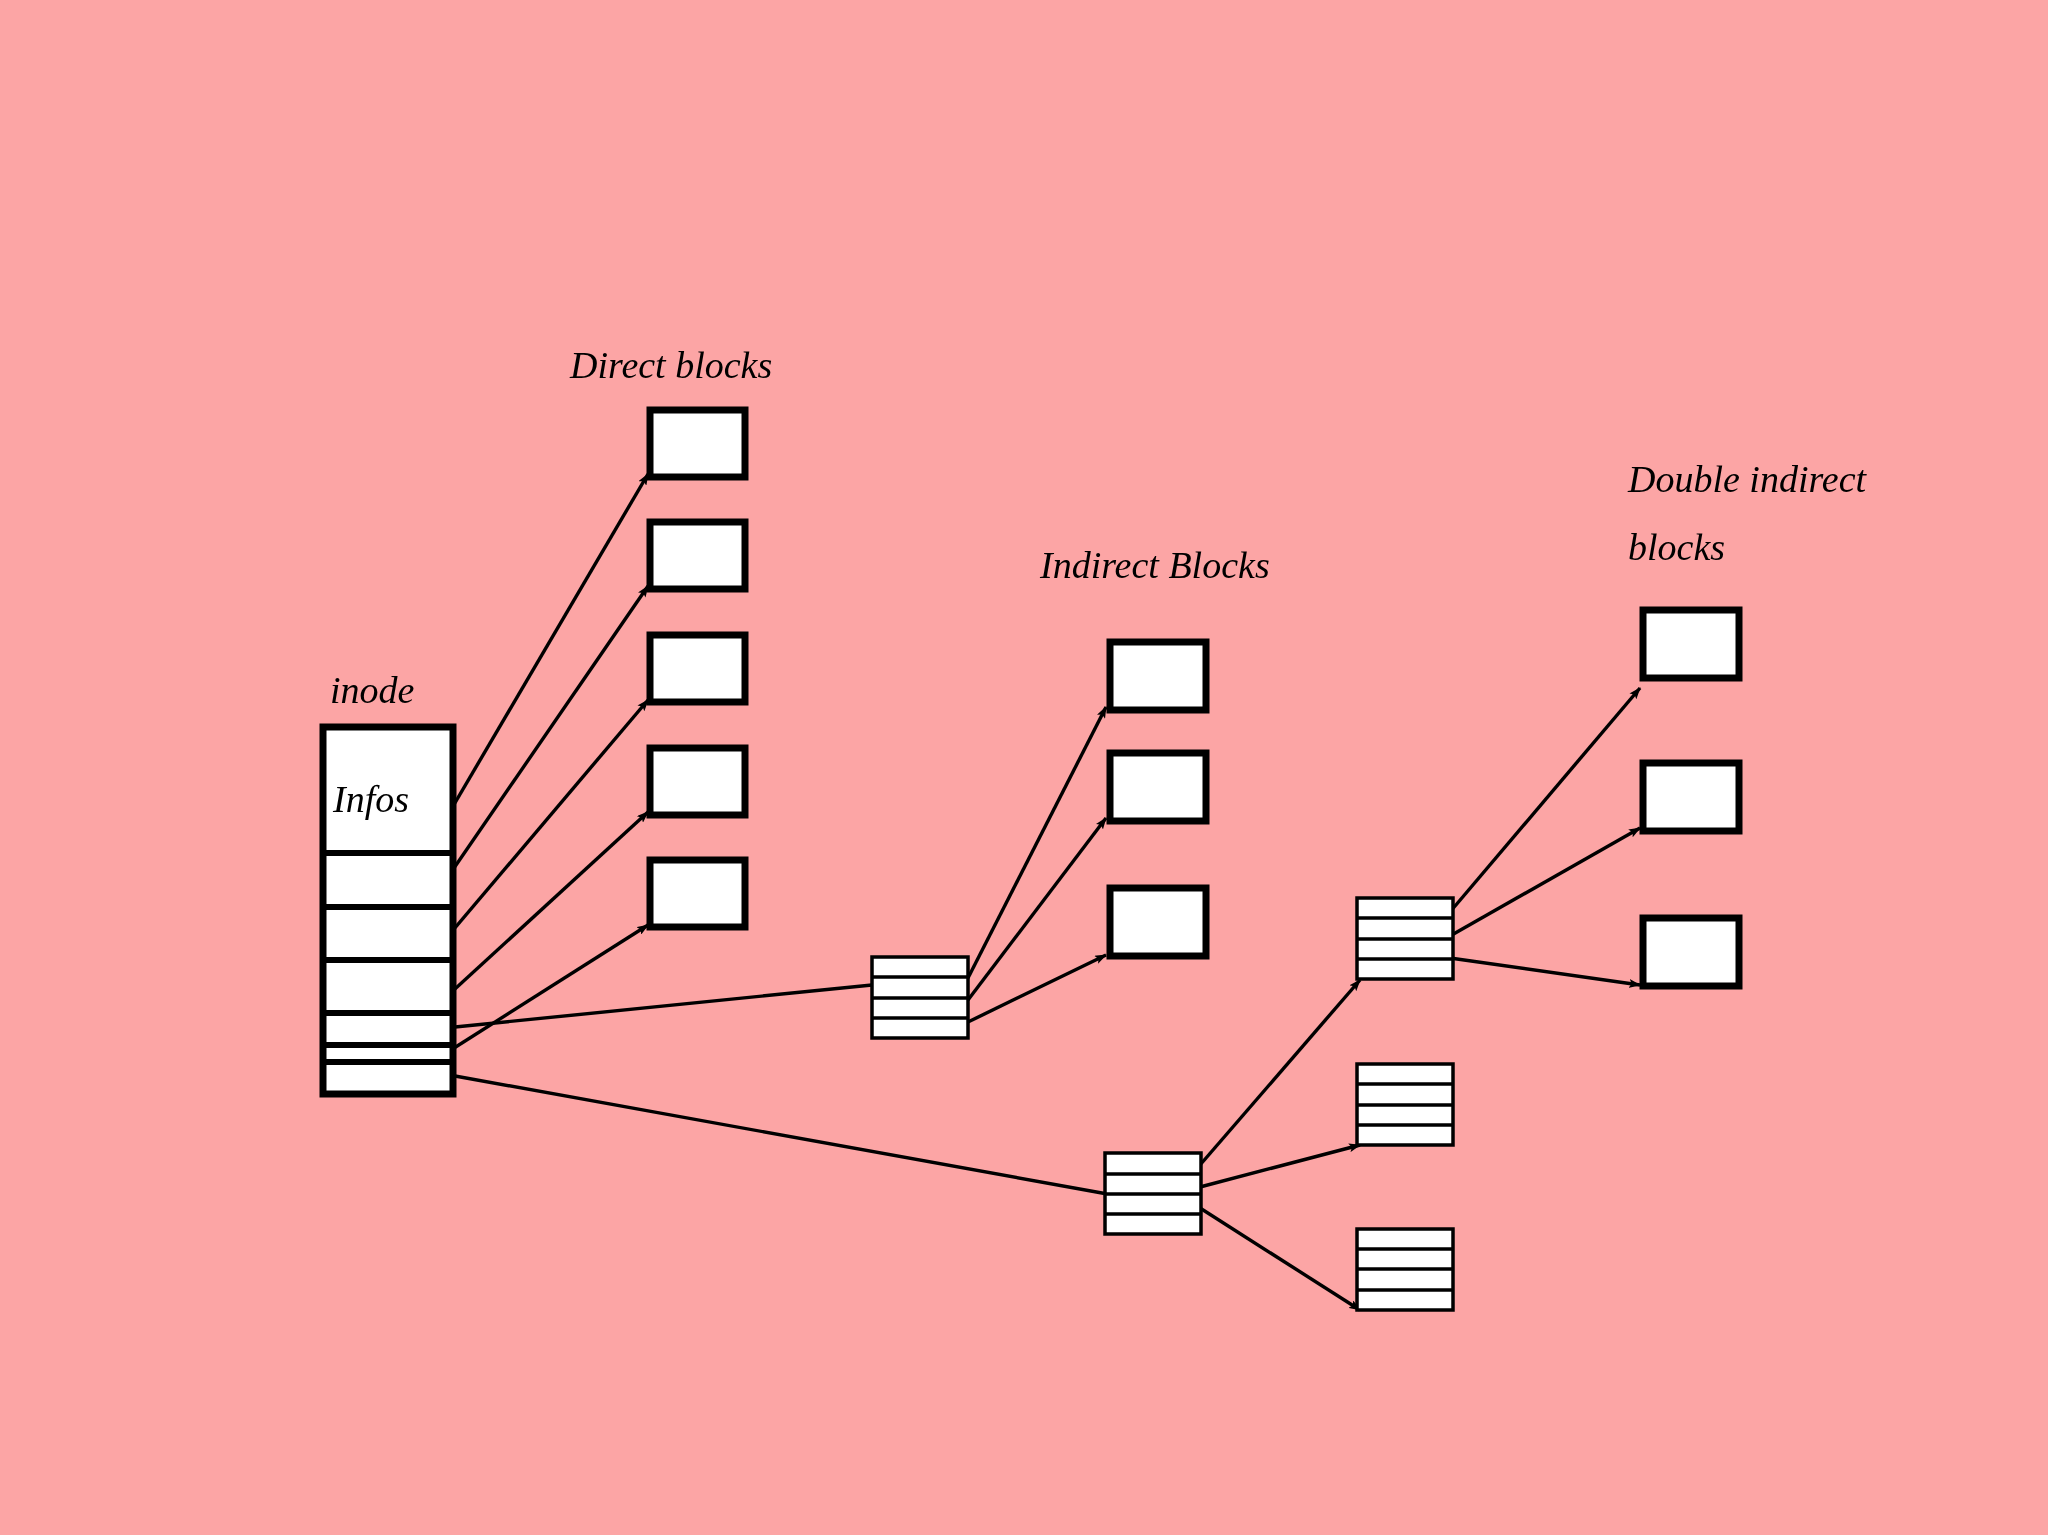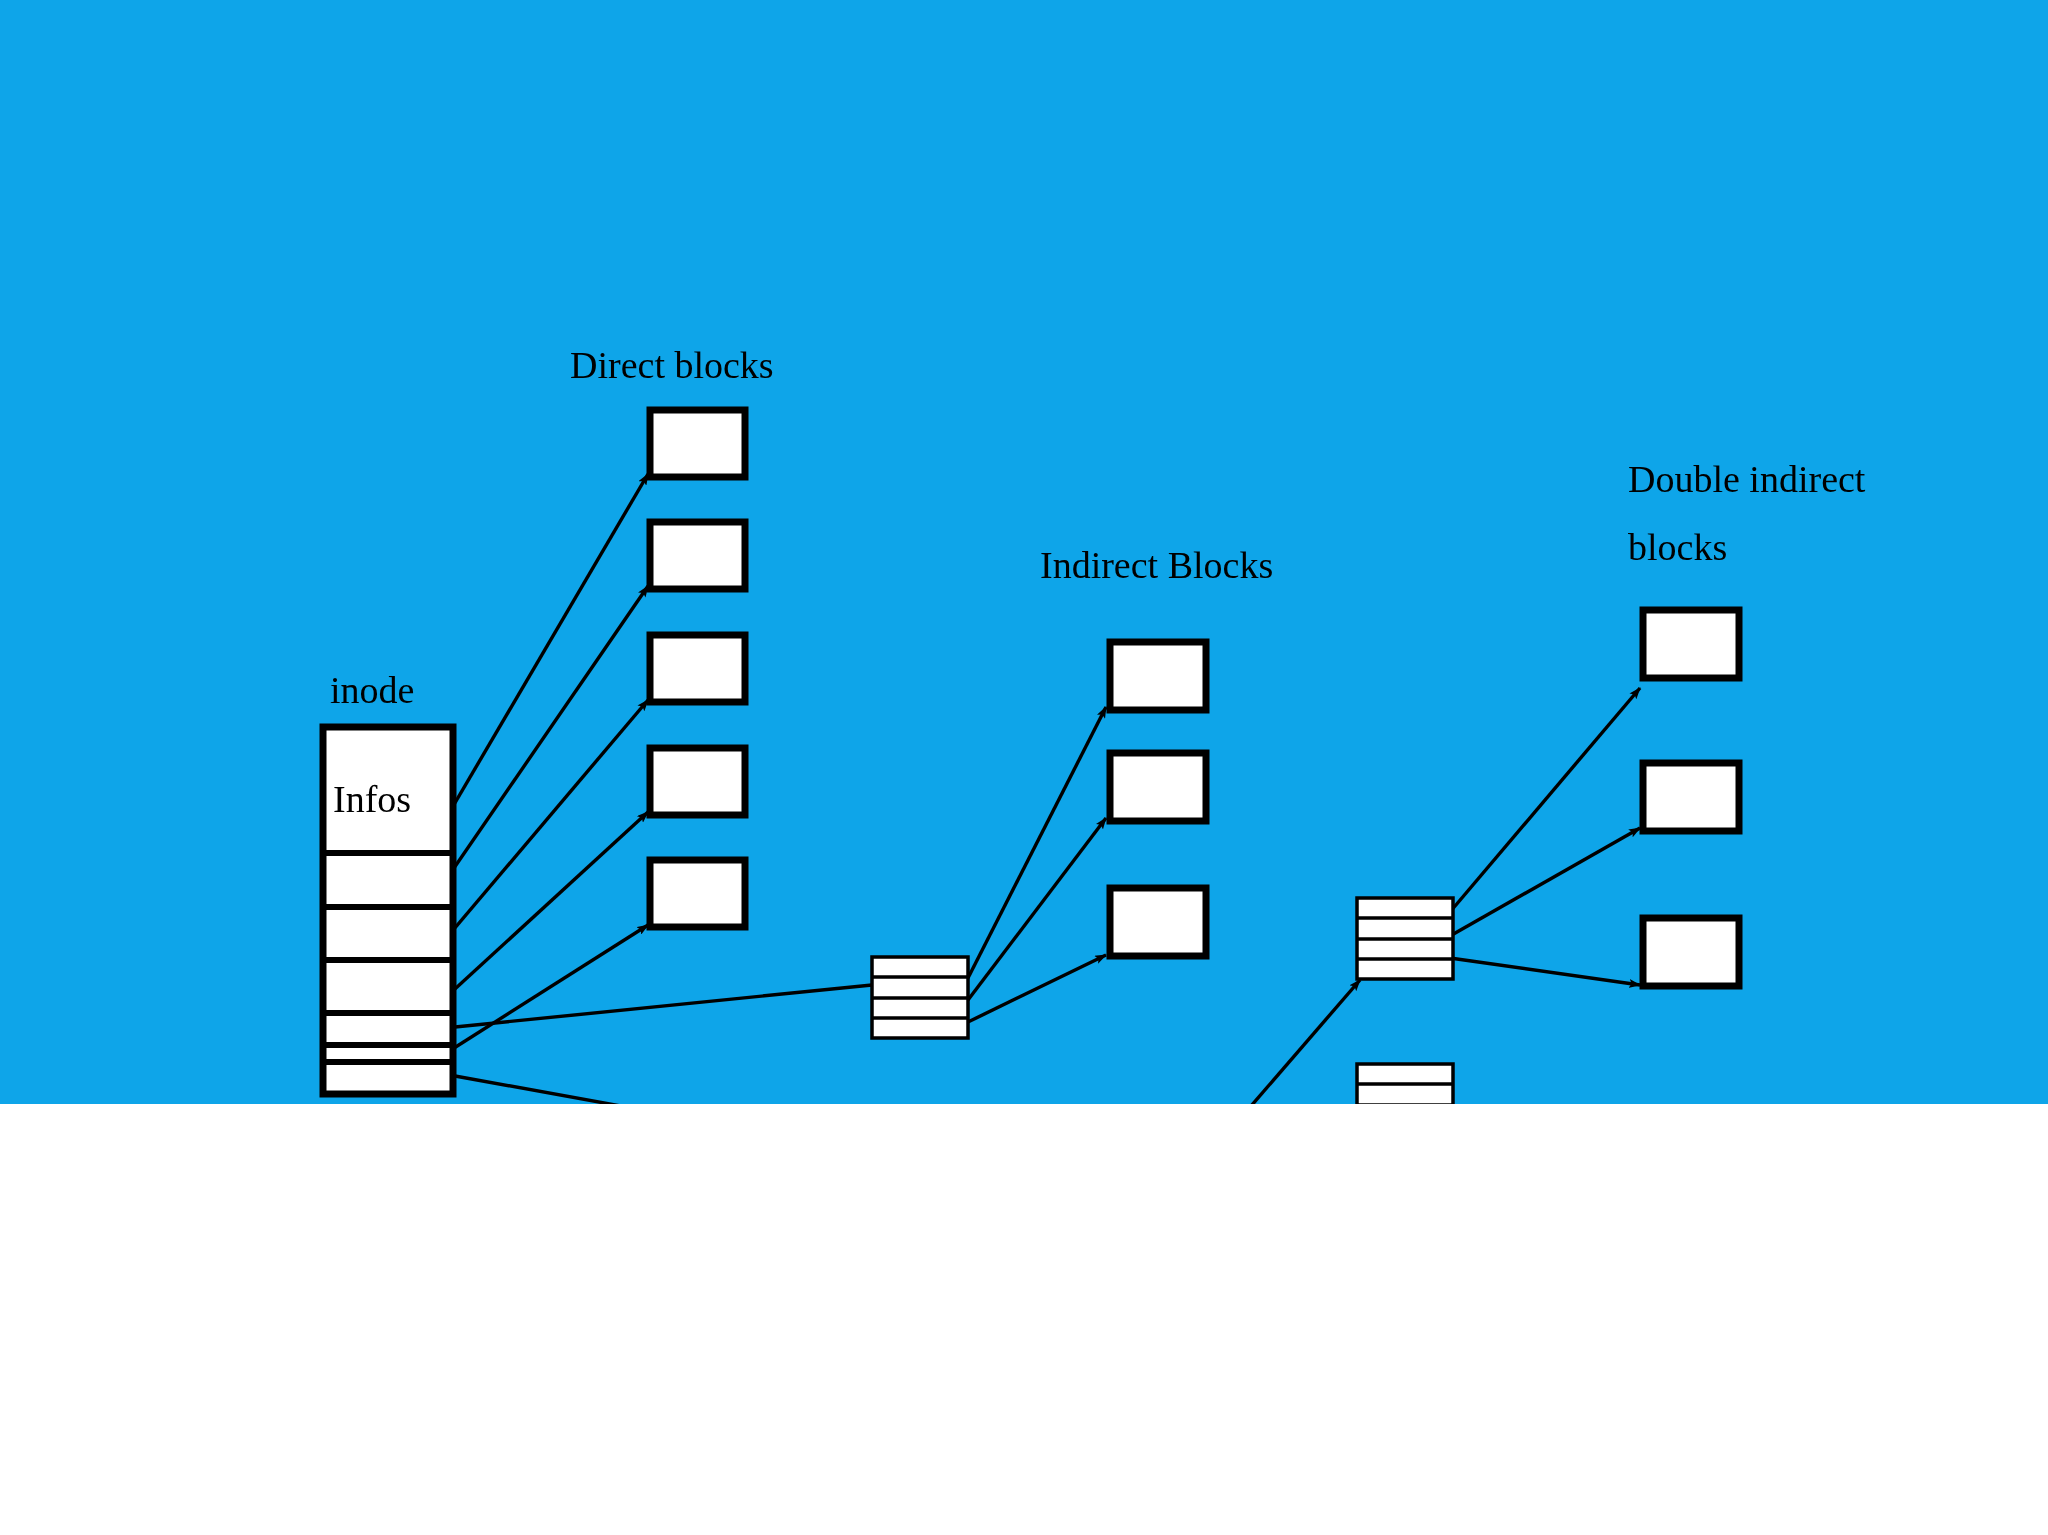--- a/index.html
+++ b/index.html
@@ -3,24 +3,25 @@
 <meta charset="utf-8">
 <style>
   html, body {
     margin: 0;
     padding: 0;
     background: #ffffff;
   }
   #canvas {
     position: relative;
     width: 2048px;
-    height: 1104px;
-    background: #0ea5e9;
+    height: 1535px;
+    background: #fca5a5;
     font-family: "Liberation Serif", "DejaVu Serif", serif;
     overflow: hidden;
+    font-style: italic;
   }
   #diagram-svg {
     position: absolute;
     top: 0;
     left: 0;
     width: 2048px;
     height: 1535px;
   }
   .dg-label {
     font-family: "Liberation Serif", "DejaVu Serif", serif;

